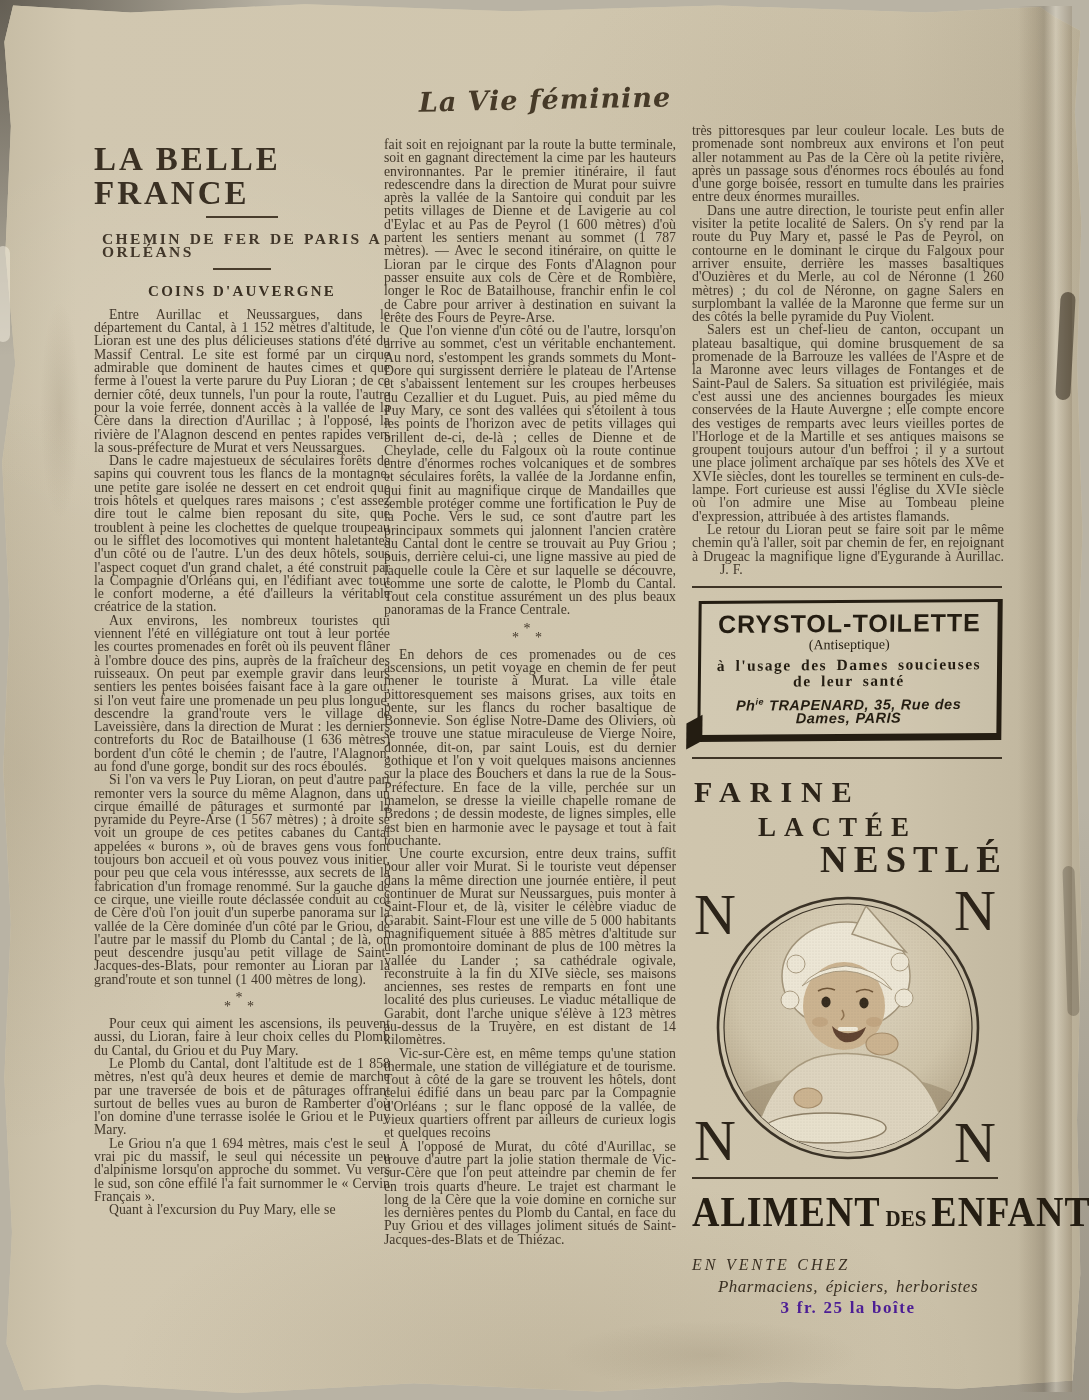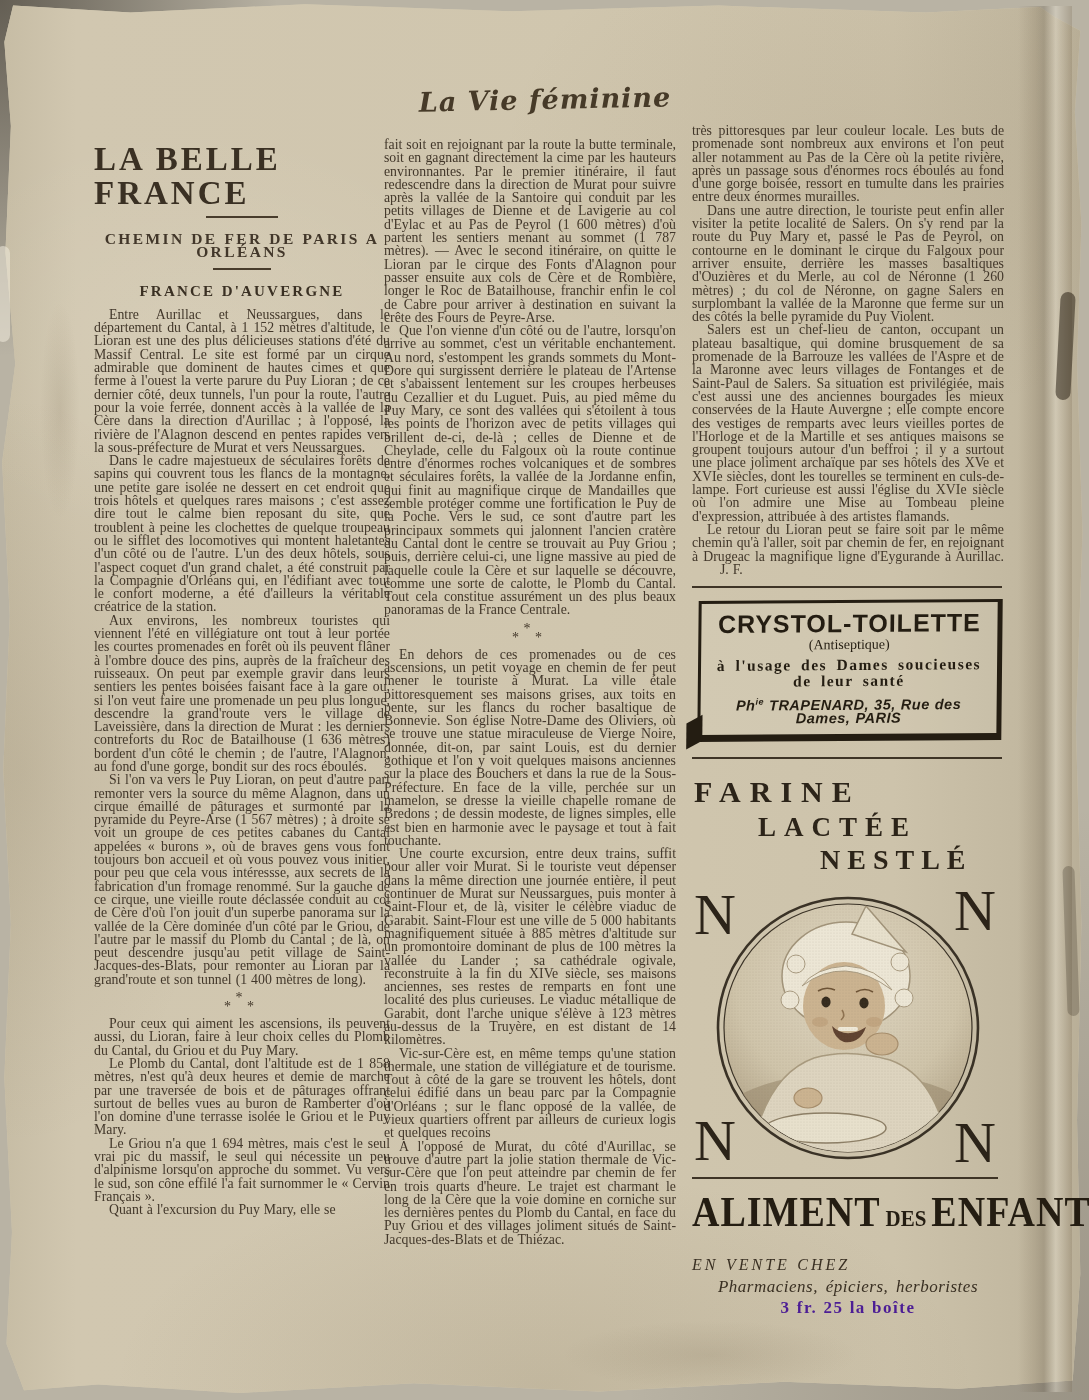--- a/index.html
+++ b/index.html
@@ -46,21 +46,21 @@
   .col p.noindent{text-indent:0;}
   .col1{left:94px;top:142px;width:296px;}
   .col2{left:384px;top:138px;width:292px;}
   .col3{left:692px;top:124px;width:312px;}
 
   .art-title{font-size:33px;font-weight:bold;letter-spacing:3px;text-align:left;
     color:#3a3023;margin:0 0 4px 0;line-height:34px;}
   .rule{height:2px;background:#483c2c;border:none;}
   .rule.r1{width:72px;margin:6px auto 14px auto;}
   .rule.r2{width:58px;margin:9px auto 15px auto;}
-  .art-sub{font-size:15.5px;letter-spacing:2.4px;text-align:center;color:#42372a;margin:0;}
+  .art-sub{font-size:15.5px;letter-spacing:2.4px;color:#42372a;margin:8px;}
   .art-sec{font-size:15px;font-weight:bold;letter-spacing:2.2px;text-align:center;color:#3a3023;margin:0 0 10px 0;}
   .art-head{font-size:21px;font-weight:bold;letter-spacing:2px;text-align:center;color:#3a3023;margin:0 0 10px 0;}
 
   .asterism{text-align:center;line-height:9px;font-size:14px;color:#42372a;
     margin:7px 0 6px 0;text-indent:0;}
   .asterism span{display:block;text-indent:0;letter-spacing:6px;}
 
   .sig{display:inline-block;margin-left:28px;text-indent:0;}
 
   .endrule{height:2px;background:#3e3426;margin:10px 2px 12px 0;}
@@ -79,21 +79,21 @@
   .crystol-usage{font-weight:bold;font-size:15.5px;line-height:16px;letter-spacing:1.5px;margin-top:5px;word-spacing:4px;}
   .crystol-pharm{font-family:"Liberation Sans", sans-serif;font-style:italic;font-weight:bold;
     font-size:14.5px;margin-top:6px;letter-spacing:.5px;}
   .crystol-pharm sup{font-size:9px;}
 
   .rule-below-crystol{height:2px;background:#3e3426;margin:15px 2px 14px 0;}
 
   .nestle{color:#2c2419;margin-top:6px;}
   .nestle .farine{font-size:30px;font-weight:bold;letter-spacing:9px;margin-left:2px;line-height:38px;}
   .nestle .lactee{font-size:27px;font-weight:bold;letter-spacing:8px;margin-left:66px;line-height:32px;}
-  .nestle .nestle-w{font-size:28px;font-weight:bold;letter-spacing:7px;margin-left:128px;line-height:34px;}
+  .nestle .nestle-w{font-size:37px;font-weight:bold;letter-spacing:7px;margin-left:128px;line-height:34px;}
   .medallion{position:relative;width:312px;height:274px;margin-top:14px;}
   .medallion .corner-n{position:absolute;font-family:"Liberation Serif", serif;
     font-size:58px;line-height:52px;color:#2c2419;}
   .medallion .n-tl{left:2px;top:-2px;}
   .medallion .n-tr{right:8px;top:-6px;}
   .medallion .n-bl{left:2px;bottom:-2px;}
   .medallion .n-br{right:8px;bottom:-4px;}
   .medallion svg{position:absolute;left:50%;top:50%;transform:translate(-50%,-50%);}
 
   .rule-aliment{height:2px;background:#3e3426;margin:12px 6px 10px 0;}
@@ -117,21 +117,21 @@
 <div class="tear t2"></div>
 <div class="tear t3"></div>
 
 <div class="masthead">La Vie féminine</div>
 
 <div class="col col1">
   <h1 class="art-title">LA BELLE FRANCE</h1>
   <div class="rule r1"></div>
   <h2 class="art-sub">CHEMIN DE FER DE PARIS A ORLÉANS</h2>
   <div class="rule r2"></div>
-  <h3 class="art-sec">FRANCE D'AUVERGNE</h3>
+  <h3 class="art-sec">COINS D'AUVERGNE</h3>
   <p>Entre Aurillac et Neussargues, dans le département du Cantal, à 1 152 mètres d'altitude, le Lioran est une des plus délicieuses stations d'été du Massif Central. Le site est formé par un cirque admirable que dominent de hautes cimes et que ferme à l'ouest la verte parure du Puy Lioran ; de ce dernier côté, deux tunnels, l'un pour la route, l'autre pour la voie ferrée, donnent accès à la vallée de la Cère dans la direction d'Aurillac ; à l'opposé, la rivière de l'Alagnon descend en pentes rapides vers la sous-préfecture de Murat et vers Neussargues.</p>
   <p>Dans le cadre majestueux de séculaires forêts de sapins qui couvrent tous les flancs de la montagne, une petite gare isolée ne dessert en cet endroit que trois hôtels et quelques rares maisons ; c'est assez dire tout le calme bien reposant du site, que troublent à peine les clochettes de quelque troupeau ou le sifflet des locomotives qui montent haletantes d'un côté ou de l'autre. L'un des deux hôtels, sous l'aspect coquet d'un grand chalet, a été construit par la Compagnie d'Orléans qui, en l'édifiant avec tout le confort moderne, a été d'ailleurs la véritable créatrice de la station.</p>
   <p>Aux environs, les nombreux touristes qui viennent l'été en villégiature ont tout à leur portée les courtes promenades en forêt où ils peuvent flâner à l'ombre douce des pins, auprès de la fraîcheur des ruisseaux. On peut par exemple gravir dans leurs sentiers les pentes boisées faisant face à la gare ou, si l'on veut faire une promenade un peu plus longue, descendre la grand'route vers le village de Laveissière, dans la direction de Murat : les derniers contreforts du Roc de Batailhouse (1 636 mètres) bordent d'un côté le chemin ; de l'autre, l'Alagnon, au fond d'une gorge, bondit sur des rocs éboulés.</p>
   <p>Si l'on va vers le Puy Lioran, on peut d'autre part remonter vers la source du même Alagnon, dans un cirque émaillé de pâturages et surmonté par la pyramide du Peyre-Arse (1 567 mètres) ; à droite se voit un groupe de ces petites cabanes du Cantal appelées « burons », où de braves gens vous font toujours bon accueil et où vous pouvez vous initier, pour peu que cela vous intéressse, aux secrets de la fabrication d'un fromage renommé. Sur la gauche de ce cirque, une vieille route déclassée conduit au col de Cère d'où l'on jouit d'un superbe panorama sur la vallée de la Cère dominée d'un côté par le Griou, de l'autre par le massif du Plomb du Cantal ; de là, on peut descendre jusqu'au petit village de Saint-Jacques-des-Blats, pour remonter au Lioran par la grand'route et son tunnel (1 400 mètres de long).</p>
   <div class="asterism">
     <span>*</span>
     <span>* *</span>
   </div>
   <p>Pour ceux qui aiment les ascensions, ils peuvent aussi, du Lioran, faire à leur choix celles du Plomb du Cantal, du Griou et du Puy Mary.</p>
   <p>Le Plomb du Cantal, dont l'altitude est de 1 858 mètres, n'est qu'à deux heures et demie de marche par une traversée de bois et de pâturages offrant surtout de belles vues au buron de Ramberter d'où l'on domine d'une terrasse isolée le Griou et le Puy Mary.</p>

